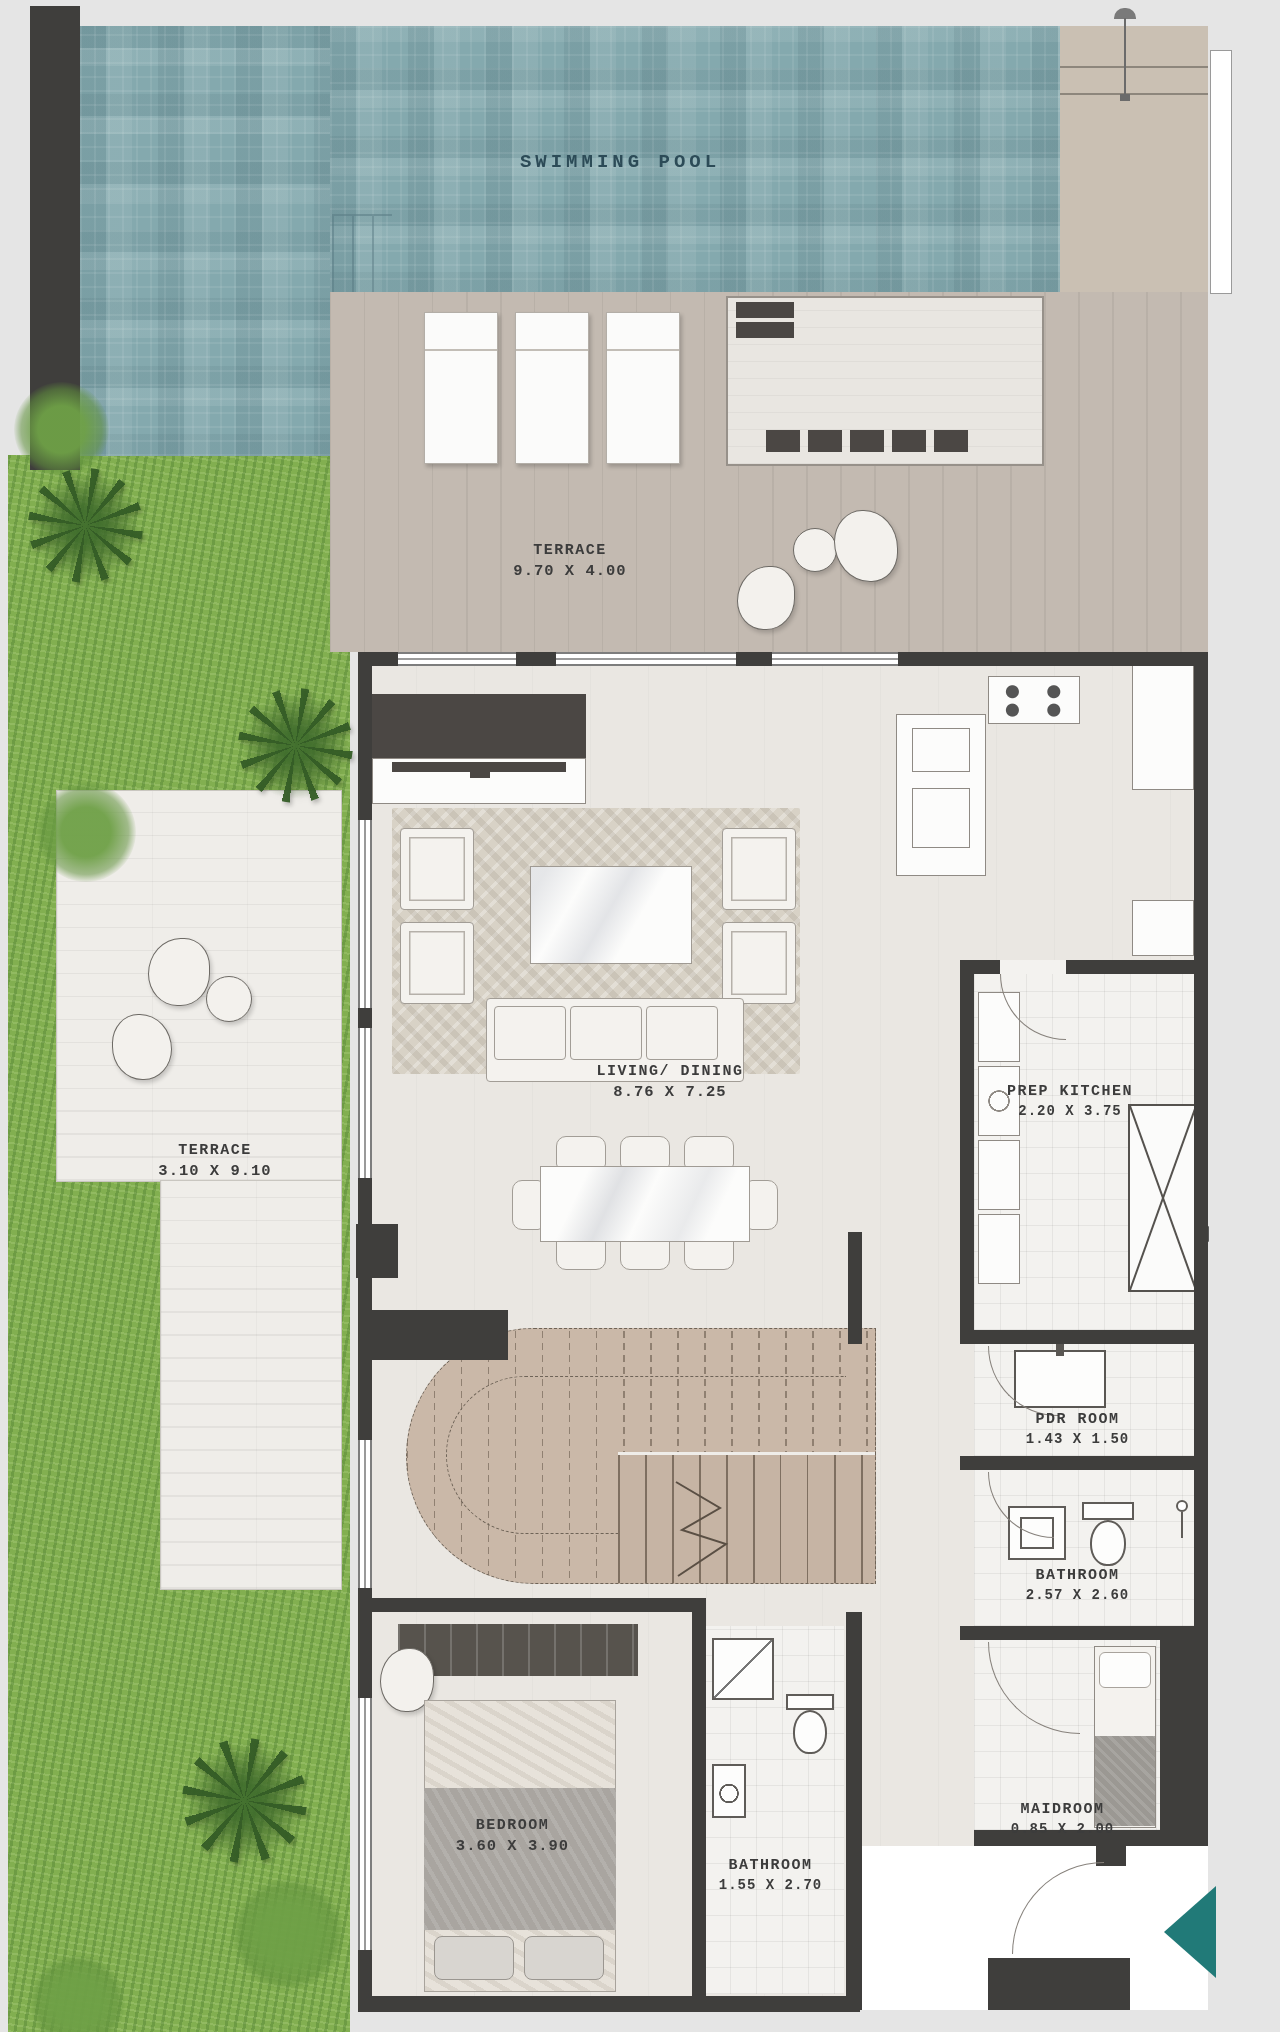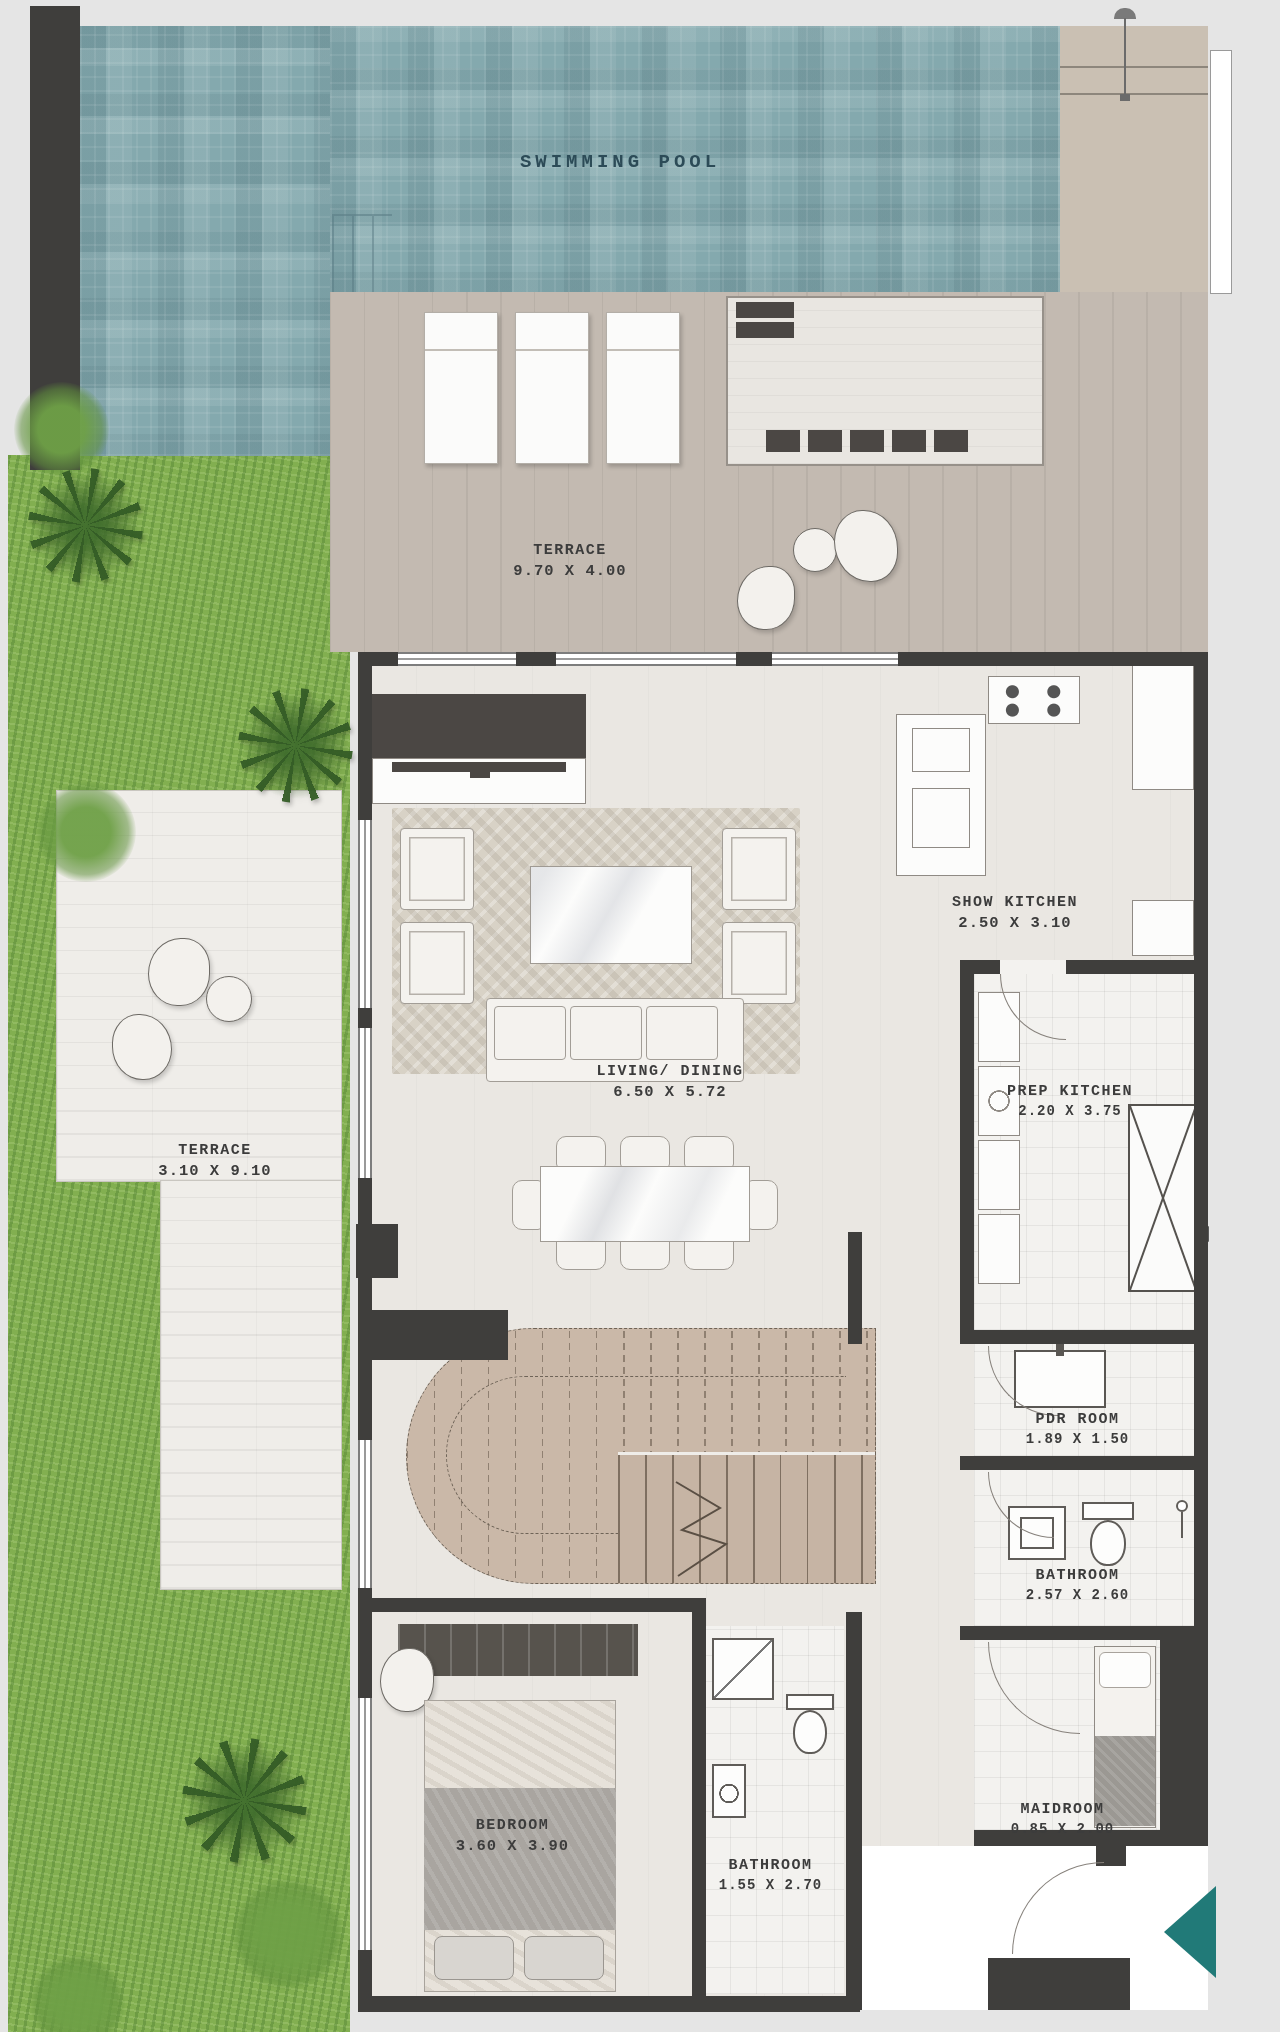--- a/index.html
+++ b/index.html
@@ -277,37 +277,33 @@
 
   <div class="abs room-label pool-label" style="left:440px;top:150px;width:360px;">
     <div class="rl-name">SWIMMING POOL</div>
   </div>
   <div class="abs room-label" style="left:450px;top:541px;width:240px;">
     <div class="rl-name">TERRACE</div>
     <div class="rl-dims">9.70 X 4.00</div>
   </div>
   <div class="abs room-label" style="left:540px;top:1062px;width:260px;">
     <div class="rl-name">LIVING/ DINING</div>
-    <div class="rl-dims">6.50 X 5.72</div>
-  </div>
-  <div class="abs room-label" style="left:880px;top:893px;width:270px;">
-    <div class="rl-name">SHOW KITCHEN</div>
-    <div class="rl-dims">2.50 X 3.10</div>
+    <div class="rl-dims">8.76 X 7.25</div>
   </div>
   <div class="abs room-label small-label" style="left:950px;top:1082px;width:240px;">
     <div class="rl-name">PREP KITCHEN</div>
     <div class="rl-dims">2.20 X 3.75</div>
   </div>
   <div class="abs room-label" style="left:95px;top:1141px;width:240px;">
     <div class="rl-name">TERRACE</div>
     <div class="rl-dims">3.10 X 9.10</div>
   </div>
   <div class="abs room-label small-label" style="left:960px;top:1410px;width:235px;">
     <div class="rl-name">PDR ROOM</div>
-    <div class="rl-dims">1.89 X 1.50</div>
+    <div class="rl-dims">1.43 X 1.50</div>
   </div>
   <div class="abs room-label small-label" style="left:960px;top:1566px;width:235px;">
     <div class="rl-name">BATHROOM</div>
     <div class="rl-dims">2.57 X 2.60</div>
   </div>
   <div class="abs room-label small-label" style="left:955px;top:1800px;width:215px;">
     <div class="rl-name">MAIDROOM</div>
     <div class="rl-dims">0.85 X 2.00</div>
   </div>
   <div class="abs room-label" style="left:395px;top:1816px;width:235px;">

